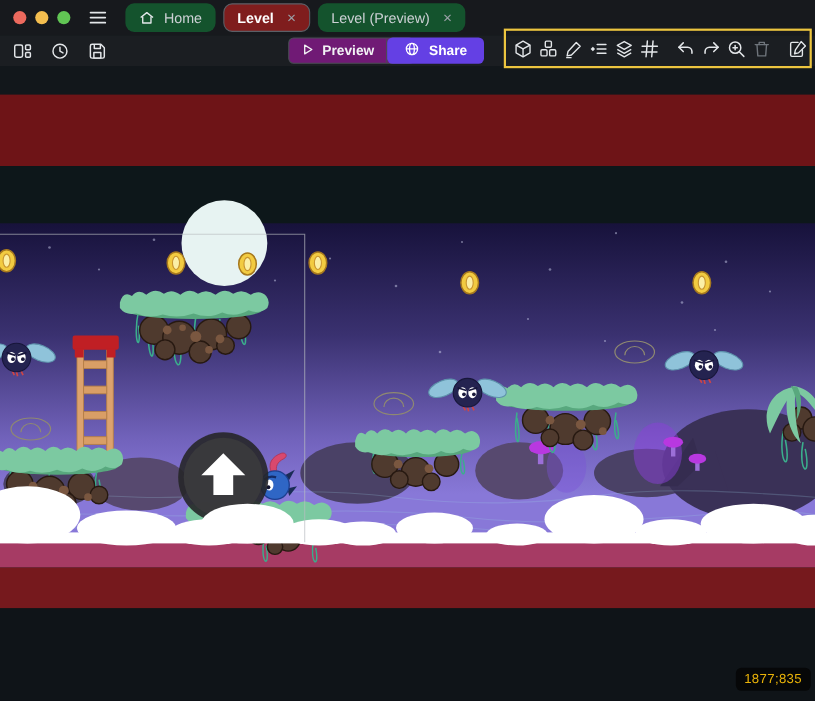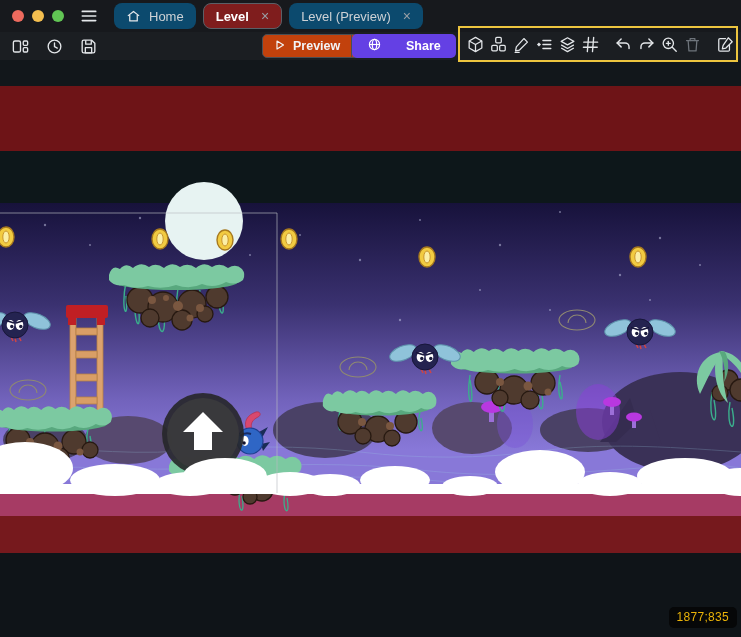--- a/index.html
+++ b/index.html
@@ -7,36 +7,36 @@
   .window { position:relative; width:741px; height:637px; background:#12171B; overflow:hidden; }
 
   
   .titlebar { position:relative; height:32px; background:#17191D; display:flex; align-items:center; z-index:4; }
   .traffic { display:flex; gap:8px; margin-left:12px; }
   .traffic span { width:12px; height:12px; border-radius:50%; display:block; }
   .t-red { background:#EC6A5E; } .t-yellow { background:#F4BE4F; } .t-green { background:#61C554; }
   .hamburger { margin-left:15px; color:#E4E7EA; display:flex; align-items:center; cursor:pointer; }
   .tabs { display:flex; gap:7px; margin-left:15px; height:26px; }
   .tab { display:flex; align-items:center; gap:8px; padding:0 12px; border-radius:8px;
-         font-size:13px; color:#CDD1D5; background:#0c4a6e; cursor:pointer; white-space:nowrap; }
+         font-size:13px; color:#CDD1D5; background:#14532d; cursor:pointer; white-space:nowrap; }
   .tab.active { background:#7f1d1d; border:1px solid #5B5F66; color:#FFFFFF; font-weight:bold; }
   .tab .close { color:#9AA0A6; font-size:14px; font-weight:normal; margin-left:4px; }
   .tab .tab-icon { display:flex; color:#E4E7EA; }
 
   
   .toolbar { position:relative; height:28px; background:#1B1E22; display:flex; align-items:center; z-index:3; }
   .left-tools { display:flex; gap:15px; margin-left:11px; color:#DDE1E4; }
   .icon-btn { background:none; border:none; color:#E3E6E9; padding:0; display:flex; align-items:center; justify-content:center; cursor:pointer; }
   .icon-btn.disabled { color:#6E747B; }
   .btn-preview { position:absolute; left:262px; top:2px; height:24px; display:flex; align-items:stretch;
-                 background:#c2410c; border:1px solid #4A4E54; border-radius:5px; color:#F2F3F5; overflow:hidden; }
+                 background:#701a75; border:1px solid #4A4E54; border-radius:5px; color:#F2F3F5; overflow:hidden; }
   .btn-preview .main { display:flex; align-items:center; gap:7px; padding:0 11px; font-size:12.5px; font-weight:bold; cursor:pointer; }
   .btn-preview .sep { width:1px; background:#4A4E54; }
   .btn-preview .drop { display:flex; align-items:center; padding:0 6px; cursor:pointer; }
-  .btn-share { position:absolute; left:352px; top:2px; height:24px; display:flex; align-items:center; gap:24px;
+  .btn-share { position:absolute; left:352px; top:2px; height:24px; display:flex; align-items:center; gap:8px;
                background:#6440E4; border:none; border-radius:5px; padding:0 15px; color:#FFFFFF;
                font-size:12.5px; font-weight:bold; cursor:pointer; }
 
   
   .hl-box { position:absolute; left:458px; top:26px; width:280px; height:36px; border:2px solid #EDC53F;
             display:flex; align-items:center; padding:0 6px; gap:4px; z-index:6; background:transparent; }
   .hl-box .icon-btn { width:21px; height:21px; }
   .hl-sep { width:1px; height:18px; background:#3E4248; margin:0 3px; }
 
   

